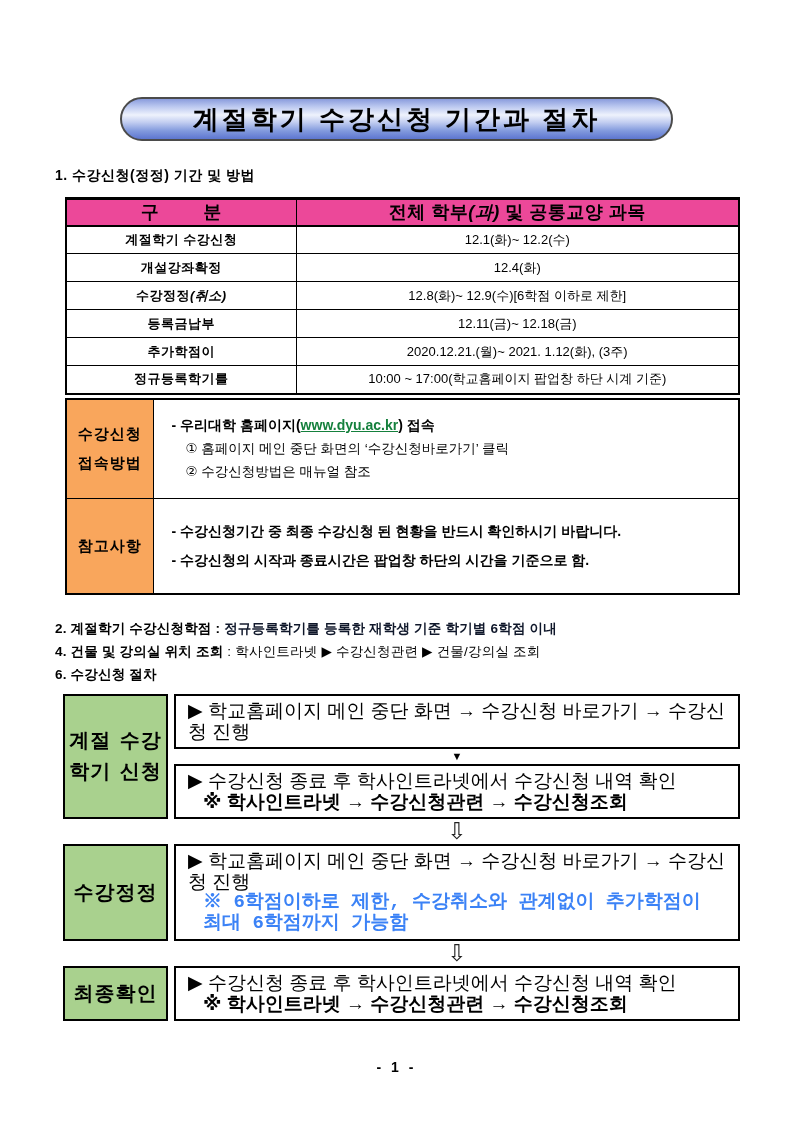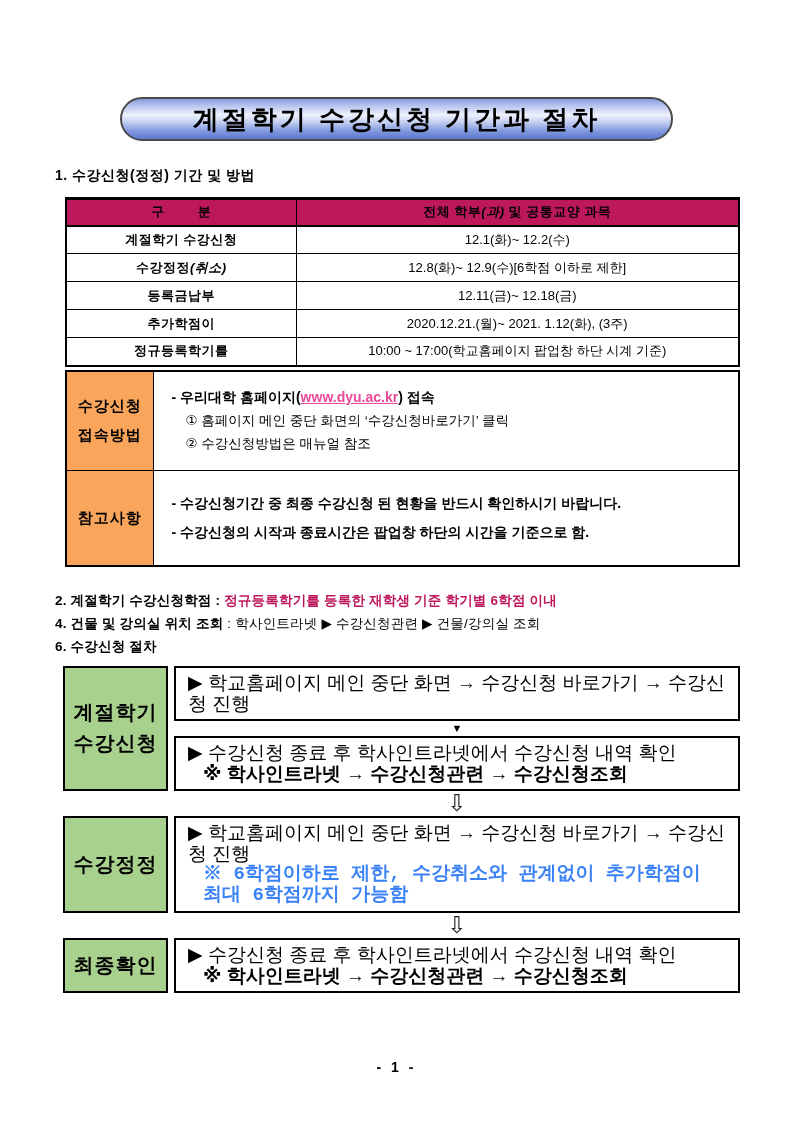--- a/index.html
+++ b/index.html
@@ -18,53 +18,53 @@
     background:linear-gradient(180deg,#8a9cdd 0%,#b9c6ef 18%,#eef2fc 40%,#c3cef1 58%,#8199dd 80%,#5d76d0 100%);
   }
   .sec-heading { margin:26px 0 0 55px; font-size:14px; font-weight:bold; letter-spacing:0.5px; }
 
   
   table.schedule {
     border-collapse:collapse; margin:12px 0 0 65px; width:675px;
     border:2px solid #000; border-top:3px solid #000; table-layout:fixed;
   }
   .schedule th {
-    background:#be185d; border:1px solid #000; border-bottom:2px solid #000;
-    height:27px; font-size:13px; font-weight:bold; letter-spacing:0.5px;margin-left:24px;
+    background:#ec4899; border:1px solid #000; border-bottom:2px solid #000;
+    height:27px; font-size:18px; font-weight:bold; letter-spacing:0.5px;margin-left:24px;
   }
   .schedule th.cat { white-space:pre; }
   .schedule td { border:1px solid #000; height:28px; text-align:center; font-size:13px; }
   .schedule td.rowlabel { font-weight:bold; letter-spacing:0.5px; }
   .ital { font-style:italic; }
 
   
   table.infotable { border-collapse:collapse; margin:3px 0 0 65px; width:675px; border:2px solid #000; }
   .infotable td { border:1.5px solid #000; vertical-align:middle; }
   .infotable td.side {
     width:87px; background:#F9A65C; text-align:center;
     font-weight:bold; font-size:15px; line-height:1.9; letter-spacing:1px;
   }
   .infotable td.content { padding:8px 10px 8px 18px; font-size:13.5px; }
   .acc-line1 { font-weight:bold; font-size:14px; line-height:1.8; }
   .acc-step { padding-left:14px; line-height:1.7; }
-  a.site-link { color:#ec4899; font-weight:bold; text-decoration:underline; cursor:pointer; }
+  a.site-link { color:#15803d; font-weight:bold; text-decoration:underline; cursor:pointer; }
   .note-line { font-weight:bold; font-size:14px; line-height:2.05; }
 
   
   .numitems { margin:22px 0 0 55px; }
   .numitem { font-size:13.5px; line-height:23px; letter-spacing:0.2px; }
   .numitem .t { font-weight:bold; }
-  .magenta { color:#be185d; font-weight:bold; }
+  .magenta { color:#0f172a; font-weight:bold; }
 
   
   .flow { margin:8px 0 0 63px; width:677px; }
   .flow-row { display:flex; align-items:stretch; }
   .flow-label {
     width:105px; min-width:105px; margin-right:6px; background:#A9D18E;
-    border:2px solid #000; display:flex; flex-direction:column;
+    border:2px solid #000; display:flex; flex-direction:row;
     align-items:center; justify-content:center;
     font-size:20px; font-weight:bold; line-height:1.55; text-align:center; letter-spacing:1px;
   }
   .flow-content { flex:1; display:flex; flex-direction:column; }
   .flow-box { border:2px solid #000; background:#fff; padding:4px 8px 5px 12px; font-size:19px; line-height:21px; }
   .flow-box .sub { padding-left:15px; }
   .bold { font-weight:bold; }
   .red { color:#3b82f6; font-weight:bold;font-family:Liberation Mono, monospace; }
   .mini-connector { height:15px; display:flex; align-items:center; justify-content:center; font-size:11px; line-height:11px; }
   .big-arrow-row { display:flex; height:25px; }
@@ -93,20 +93,24 @@
         <col>
       </colgroup>
     <tbody>
         <tr>
       <th class="cat">구        분</th>
       <th><span>전체 학부</span><span class="ital">(과)</span><span> 및 공통교양 과목</span></th>
     </tr>
     <tr>
       <td class="rowlabel"><span>계절학기 수강신청</span><span class="ital"></span></td>
       <td>12.1(화)~ 12.2(수)</td>
+    </tr>
+    <tr>
+      <td class="rowlabel"><span>개설강좌확정</span><span class="ital"></span></td>
+      <td>12.4(화)</td>
     </tr>
     <tr>
       <td class="rowlabel"><span>수강정정</span><span class="ital">(취소)</span></td>
       <td>12.8(화)~ 12.9(수)[6학점 이하로 제한]</td>
     </tr>
     <tr>
       <td class="rowlabel"><span>등록금납부</span><span class="ital"></span></td>
       <td>12.11(금)~ 12.18(금)</td>
     </tr>
     <tr>

